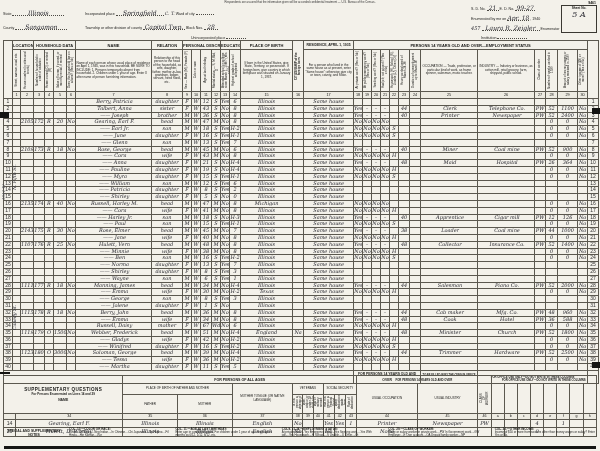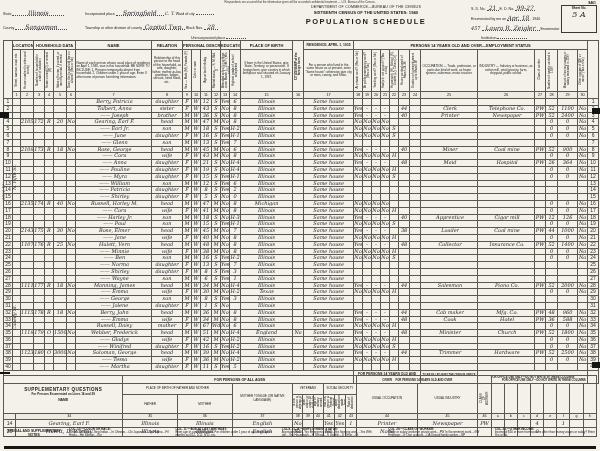--- a/index.html
+++ b/index.html
@@ -97,25 +97,20 @@
     </div>
     <div class="fldrow" style="left:188px;top:34px;width:70px;">
       <span class="lab">Unincorporated place</span>
       <span class="val" style="min-width:20px;"></span>
     </div>
     <div class="fldrow" style="left:478px;top:34px;">
       <span class="lab">Institution</span>
       <span class="val" style="min-width:30px;"></span>
     </div>
 
-    <div class="titleblk">
-      <div class="t1">DEPARTMENT OF COMMERCE—BUREAU OF THE CENSUS</div>
-      <div class="t2">SIXTEENTH CENSUS OF THE UNITED STATES: 1940</div>
-      <div class="t3">POPULATION SCHEDULE</div>
-    </div>
 
     <div class="rightblk">
       <div style="white-space:nowrap;">
         <span class="lab">S. D. No.</span>
         <span class="val hw" style="min-width:12px;">21</span>
         <span class="lab">E. D. No.</span>
         <span class="val hw" style="min-width:20px;">99-27</span>
       </div>
       <div style="white-space:nowrap;margin-top:4px;">
         <span class="lab">Enumerated by me on</span>

